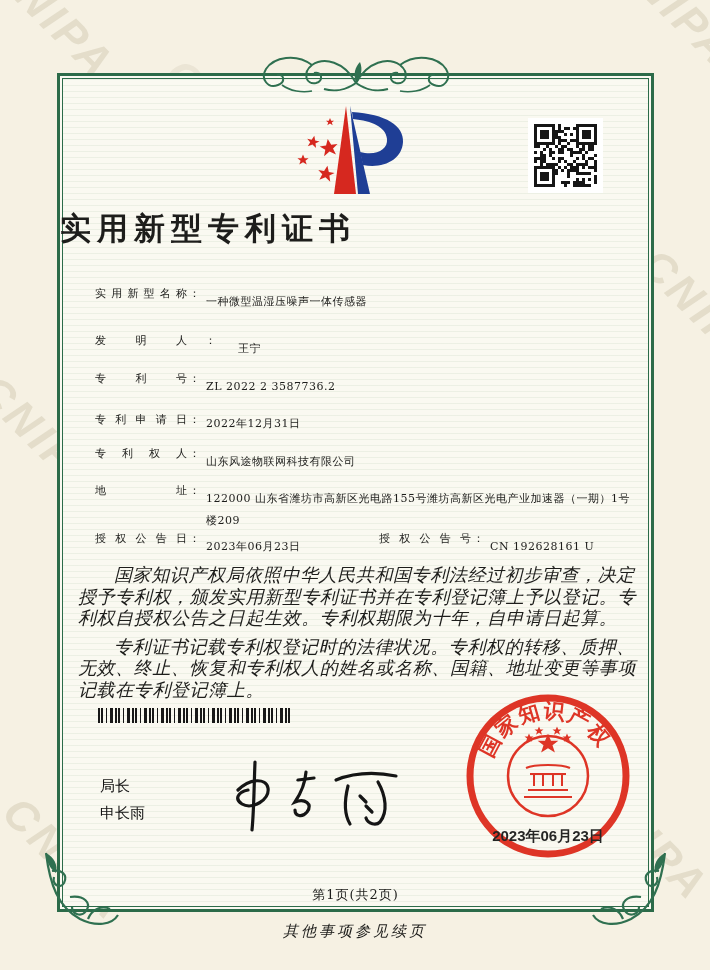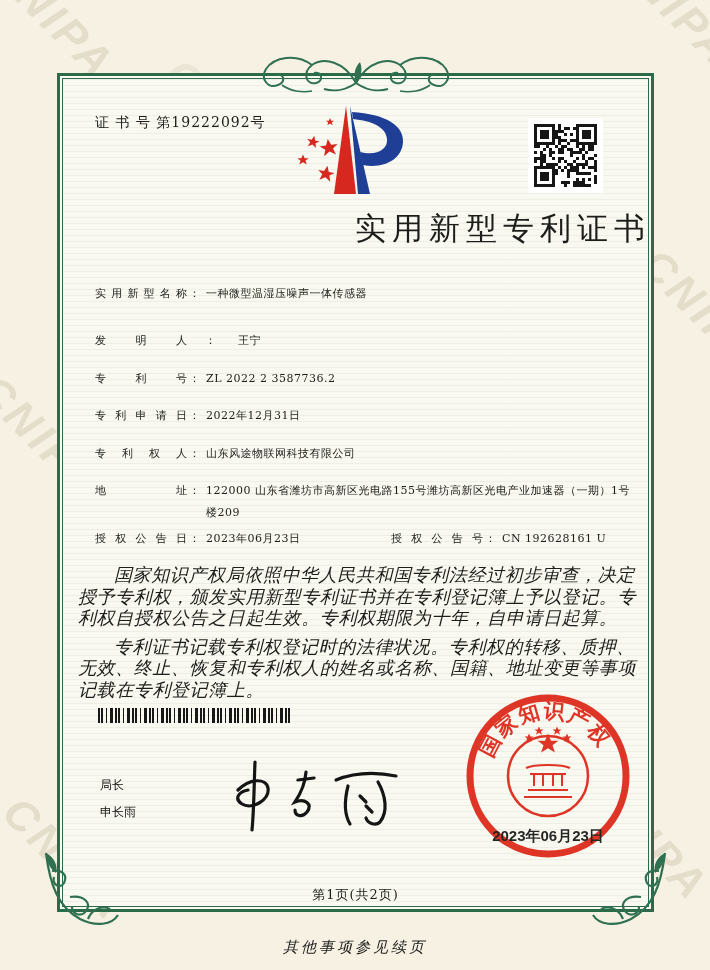--- a/index.html
+++ b/index.html
@@ -34,52 +34,52 @@
   .flourish-top { position:absolute; left:176px; top:-27px; z-index:3; }
   .flourish-bl  { position:absolute; left:-20px; bottom:-24px; z-index:3; }
   .flourish-br  { position:absolute; right:-20px; bottom:-24px; z-index:3; transform:scaleX(-1); }
   
   .cert-no { position:absolute; left:35px; top:38px; font-size:14px; letter-spacing:1px; z-index:2; }
   .logo { position:absolute; left:228px; top:24px; z-index:2; }
   .qr-box { position:absolute; left:468px; top:42px; background:#ffffff; padding:6px; z-index:2; }
   #qr { display:grid; grid-template-columns:repeat(21,3px); grid-auto-rows:3px; }
   #qr div.qd { background:#161616; }
   .doc-title {
-    position:absolute; left:0; right:0; top:132px; text-align:right;
-    font-size:31px; font-weight:normal; letter-spacing:6px; z-index:2;
+    position:absolute; left:0; right:0; top:132px; text-align:left;
+    font-size:31px; font-weight:bold; letter-spacing:6px; z-index:2;
   }
   
   .field-row { position:absolute; left:35px; display:flex; align-items:flex-start;
                font-size:11px; line-height:22px; z-index:2; }
   .flabel { display:inline-block; width:92px; text-align:justify; text-align-last:justify; }
   .fcolon { margin-left:2px; }
-  .fvalue { margin-left:6px; letter-spacing:0.5px; }
+  .fvalue { margin-left:6px; letter-spacing:0.5px;margin-top:8px; }
   .row-name{top:207px;} .row-inventor{top:254px;gap:16px;} .row-patentno{top:292px;}
   .row-filing{top:329px;align-items:center;} .row-patentee{top:367px;}
   .row-address{top:404px;} .row-address .fvalue{width:424px;}
   .row-grant{top:452px; width:556px;}
-  .grant-no-group{position:absolute; left:296px; display:flex;}
+  .grant-no-group{position:absolute; left:284px; display:flex;}
   
   .body-text { position:absolute; left:18px; top:488px; width:558px; z-index:2;
                font-size:18px; font-style:italic; line-height:21.5px; letter-spacing:0.6px; }
   .body-text p { text-indent:2em; }
   .body-text p + p { margin-top:7px; }
   
   .barcode { position:absolute; left:38px; top:632px; width:192px; height:15px; z-index:2;
     background:repeating-linear-gradient(90deg,#181818 0 2px,rgba(0,0,0,0) 2px 3px,#181818 3px 5px,rgba(0,0,0,0) 5px 8px,#181818 8px 9px,rgba(0,0,0,0) 9px 12px,#181818 12px 15px,rgba(0,0,0,0) 15px 17px);
   }
   .director { position:absolute; left:40px; top:696px; z-index:2;
-    font-family:"Liberation Sans","DejaVu Sans",sans-serif; font-size:12px; line-height:27px; color:#111; }
+    font-family:"Liberation Sans","DejaVu Sans",sans-serif; font-size:15px; line-height:27px; color:#111; }
   .signature { position:absolute; left:148px; top:676px; z-index:2; }
   .seal { position:absolute; left:402px; top:614px; z-index:4; opacity:0.95; }
   
   .page-info { position:absolute; left:0; right:0; top:810px; text-align:center;
                font-size:13px; letter-spacing:1px; z-index:2; }
   .note-below { position:absolute; left:0; right:0; top:922px; text-align:center; z-index:1;
-                font-size:15px; font-style:italic; letter-spacing:3px;margin-top:16px; }
+                font-size:15px; font-style:italic; letter-spacing:3px; }
 </style>
 </head>
 <body>
 
 <div class="page">
 
   <span class="wm wm1">CNIPA</span>
   <span class="wm wm2">CNIPA</span>
   <span class="wm wm3">CNIPA</span>
   <span class="wm wm4">CNIPA</span>
@@ -114,21 +114,20 @@
     <svg class="flourish-br" width="80" height="88" viewBox="0 0 80 88">
       <g fill="none" stroke="#2f7050" stroke-width="2.2">
         <path d="M6,8 C10,40 18,62 40,74 C56,82 72,80 78,70"></path>
         <path d="M30,52 C44,50 52,58 46,66 C42,72 32,70 32,62"></path>
         <path d="M12,26 C22,24 28,30 24,38 C20,44 12,40 14,32"></path>
         <path d="M48,74 C52,64 62,60 70,64"></path>
       </g>
       <path d="M6,8 C14,12 18,20 16,28 C10,24 6,16 6,8 Z" fill="#2f7050"></path>
     </svg>
 
-    <div class="cert-no">证 书 号 第19222092号</div>
 
     <svg class="logo" width="132" height="104" viewBox="0 0 132 104">
       <g fill="#d6281f">
         <path transform="translate(42,22) scale(0.45)" d="M0,-9 L2.6,-2.8 L9,-2.8 L3.9,1.1 L6,7.4 L0,3.6 L-6,7.4 L-3.9,1.1 L-9,-2.8 L-2.6,-2.8 Z"></path>
         <path transform="translate(25,42) scale(0.7) rotate(12)" d="M0,-9 L2.6,-2.8 L9,-2.8 L3.9,1.1 L6,7.4 L0,3.6 L-6,7.4 L-3.9,1.1 L-9,-2.8 L-2.6,-2.8 Z"></path>
         <path transform="translate(41,48) scale(1.0) rotate(-8)" d="M0,-9 L2.6,-2.8 L9,-2.8 L3.9,1.1 L6,7.4 L0,3.6 L-6,7.4 L-3.9,1.1 L-9,-2.8 L-2.6,-2.8 Z"></path>
         <path transform="translate(15,60) scale(0.62)" d="M0,-9 L2.6,-2.8 L9,-2.8 L3.9,1.1 L6,7.4 L0,3.6 L-6,7.4 L-3.9,1.1 L-9,-2.8 L-2.6,-2.8 Z"></path>
         <path transform="translate(38,74) scale(0.92) rotate(10)" d="M0,-9 L2.6,-2.8 L9,-2.8 L3.9,1.1 L6,7.4 L0,3.6 L-6,7.4 L-3.9,1.1 L-9,-2.8 L-2.6,-2.8 Z"></path>
         <polygon points="58,6 68,94 46,94"></polygon>
       </g>

